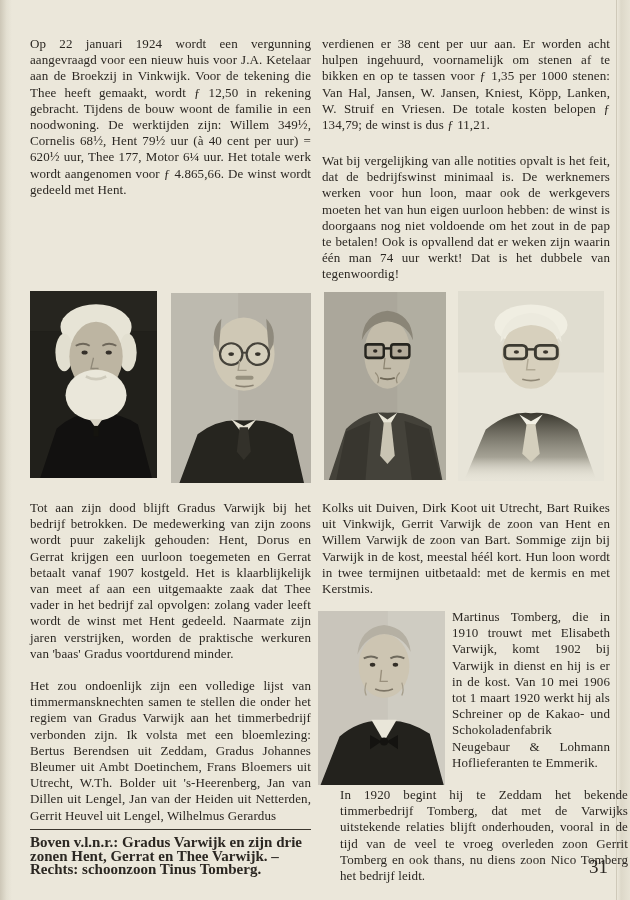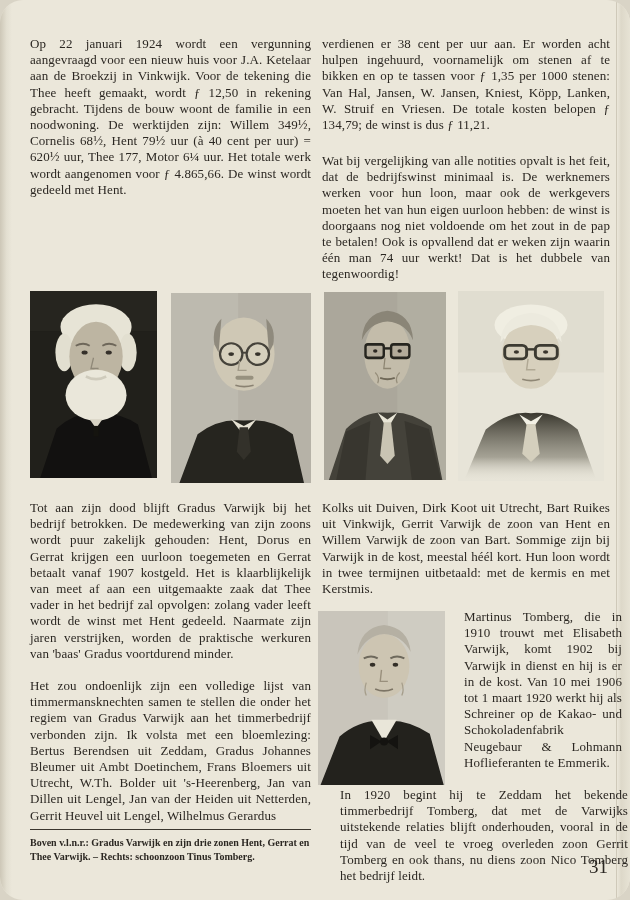--- a/index.html
+++ b/index.html
@@ -3,21 +3,21 @@
 <meta charset="utf-8">
 <style>
   html,body{margin:0;padding:0;}
   body{
     width:630px;height:900px;
     font-family:"Liberation Serif","DejaVu Serif",serif;
     background:#d9d4c6;
   }
   .page{
     position:relative;width:630px;height:900px;overflow:hidden;
-    background:#ebe7da;color:#2b2722;border-radius:23px;
+    background:#ebe7da;color:#2b2722;
   }
   .edge-left{
     position:absolute;left:0;top:0;width:12px;height:900px;
     background:linear-gradient(to right,#cdc7b7,#e3dfd1 55%,rgba(235,231,218,0));
   }
   .edge-right{
     position:absolute;left:616px;top:0;width:14px;height:900px;
     background:linear-gradient(to right,rgba(235,231,218,0),#ddd8c9 30%,#e8e4d6);
     border-left:1px solid #cfc9b9;
   }
@@ -28,21 +28,21 @@
     letter-spacing:0.1px;
   }
   .photo{position:absolute;overflow:hidden;}
   .photo svg{display:block;width:100%;height:100%;}
   .caption-rule{
     position:absolute;left:30px;top:829px;width:281px;height:1px;
     background:#3a362e;
   }
   .caption{
     position:absolute;left:30px;top:836px;width:284px;
-    font-weight:bold;font-size:10px;line-height:13.6px;
+    font-weight:bold;font-size:15px;line-height:13.6px;
     text-align:left;
   }
   .page-number{
     position:absolute;left:323px;top:856px;width:285px;
     text-align:right;font-size:19px;
   }
 </style>
 </head>
 <body>
 
@@ -50,21 +50,21 @@
   <div class="edge-left"></div>
   <div class="edge-right"></div>
 
   <div class="para" style="left:30px;top:36px;width:281px;">Op 22 januari 1924 wordt een vergunning aangevraagd voor een nieuw huis voor J.A. Ketelaar aan de Broekzij in Vinkwijk. Voor de tekening die Thee heeft gemaakt, wordt ƒ 12,50 in rekening gebracht. Tijdens de bouw woont de familie in een noodwoning. De werktijden zijn: Willem 349½, Cornelis 68½, Hent 79½ uur (à 40 cent per uur) = 620½ uur, Thee 177, Motor 6¼ uur. Het totale werk wordt aangenomen voor ƒ 4.865,66. De winst wordt gedeeld met Hent.</div>
   <div class="para" style="left:30px;top:500px;width:281px;">Tot aan zijn dood blijft Gradus Varwijk bij het bedrijf betrokken. De medewerking van zijn zoons wordt puur zakelijk gehouden: Hent, Dorus en Gerrat krijgen een uurloon toegemeten en Gerrat betaalt vanaf 1907 kostgeld. Het is klaarblijkelijk van meet af aan een uitgemaakte zaak dat Thee vader in het bedrijf zal opvolgen: zolang vader leeft wordt de winst met Hent gedeeld. Naarmate zijn jaren verstrijken, worden de praktische werkuren van 'baas' Gradus voortdurend minder.</div>
   <div class="para" style="left:30px;top:678px;width:281px;">Het zou ondoenlijk zijn een volledige lijst van timmermansknechten samen te stellen die onder het regiem van Gradus Varwijk aan het timmerbedrijf verbonden zijn. Ik volsta met een bloemlezing: Bertus Berendsen uit Zeddam, Gradus Johannes Bleumer uit Ambt Doetinchem, Frans Bloemers uit Utrecht, W.Th. Bolder uit 's-Heerenberg, Jan van Dillen uit Lengel, Jan van der Heiden uit Netterden, Gerrit Heuvel uit Lengel, Wilhelmus Gerardus</div>
 
   <div class="para" style="left:322px;top:36px;width:288px;">verdienen er 38 cent per uur aan. Er worden acht hulpen ingehuurd, voornamelijk om stenen af te bikken en op te tassen voor ƒ 1,35 per 1000 stenen: Van Hal, Jansen, W. Jansen, Kniest, Köpp, Lanken, W. Struif en Vriesen. De totale kosten belopen ƒ 134,79; de winst is dus ƒ 11,21.</div>
   <div class="para" style="left:322px;top:153px;width:288px;">Wat bij vergelijking van alle notities opvalt is het feit, dat de bedrijfswinst minimaal is. De werknemers werken voor hun loon, maar ook de werkgevers moeten het van hun eigen uurloon hebben: de winst is doorgaans nog niet voldoende om het zout in de pap te betalen! Ook is opvallend dat er weken zijn waarin één man 74 uur werkt! Dat is het dubbele van tegenwoordig!</div>
   <div class="para" style="left:322px;top:500px;width:288px;">Kolks uit Duiven, Dirk Koot uit Utrecht, Bart Ruikes uit Vinkwijk, Gerrit Varwijk de zoon van Hent en Willem Varwijk de zoon van Bart. Sommige zijn bij Varwijk in de kost, meestal héél kort. Hun loon wordt in twee termijnen uitbetaald: met de kermis en met Kerstmis.</div>
-  <div class="para" style="left:452px;top:609px;width:158px;margin-left:12px;">Martinus Tomberg, die in 1910 trouwt met Elisabeth Varwijk, komt 1902 bij Varwijk in dienst en hij is er in de kost. Van 10 mei 1906 tot 1 maart 1920 werkt hij als Schreiner op de Kakao- und Schokoladenfabrik Neugebaur &amp; Lohmann Hoflieferanten te Emmerik.</div>
+  <div class="para" style="left:452px;top:609px;width:158px;">Martinus Tomberg, die in 1910 trouwt met Elisabeth Varwijk, komt 1902 bij Varwijk in dienst en hij is er in de kost. Van 10 mei 1906 tot 1 maart 1920 werkt hij als Schreiner op de Kakao- und Schokoladenfabrik Neugebaur &amp; Lohmann Hoflieferanten te Emmerik.</div>
   <div class="para" style="left:340px;top:787px;width:288px;">In 1920 begint hij te Zeddam het bekende timmerbedrijf Tomberg, dat met de Varwijks uitstekende relaties blijft onderhouden, vooral in de tijd van de veel te vroeg overleden zoon Gerrit Tomberg en ook thans, nu diens zoon Nico Tomberg het bedrijf leidt.</div>
 
   <div class="photo" style="left:30px;top:291px;width:127px;height:187px;">
     <svg viewBox="0 0 100 140" preserveAspectRatio="none">
       <rect width="100" height="140" fill="#21201b"></rect>
       <rect width="100" height="30" fill="#2a2923" opacity="0.6"></rect>
       <path d="M8 140 L21 103 Q36 90 52 92 Q70 90 85 100 L96 140 Z" fill="#121110"></path>
       <ellipse cx="52" cy="27" rx="28" ry="17" fill="#e7e4d6"></ellipse>
       <ellipse cx="27" cy="46" rx="7" ry="14" fill="#e2dfd0"></ellipse>
       <ellipse cx="77" cy="46" rx="7" ry="14" fill="#e2dfd0"></ellipse>

